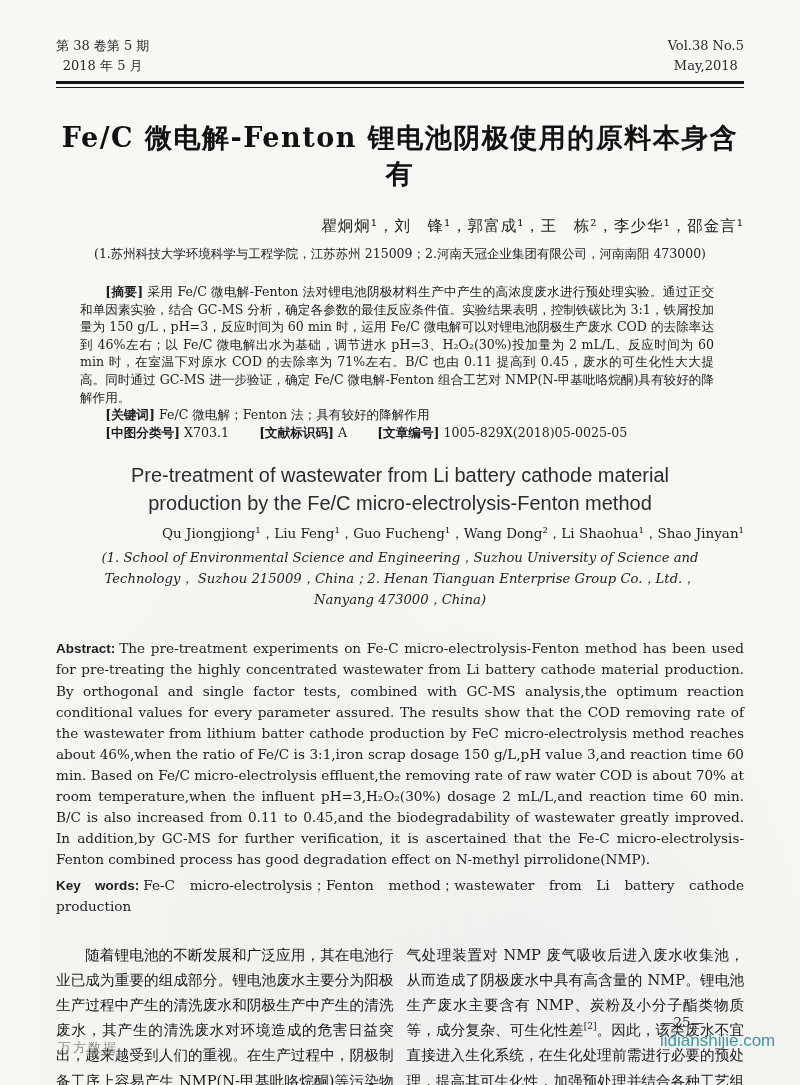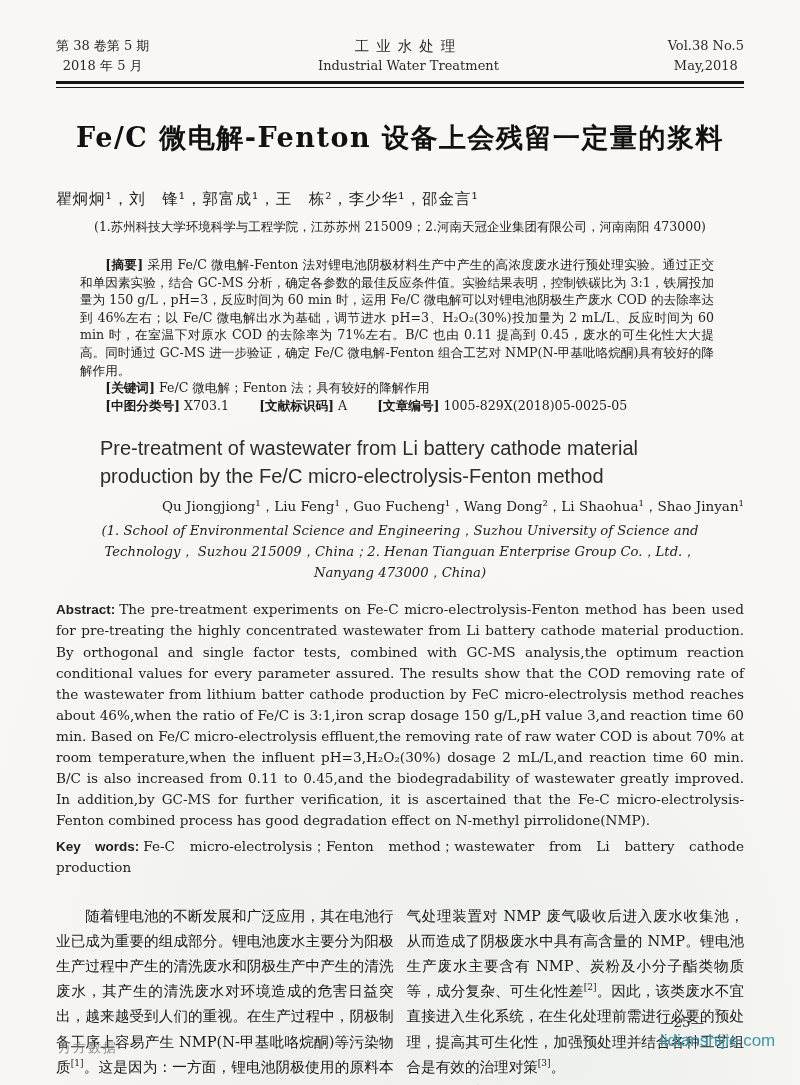--- a/index.html
+++ b/index.html
@@ -16,37 +16,37 @@
   
   .jheader { display:flex; justify-content:space-between; align-items:flex-end;
     font-size:13px; line-height:20px; color:#2a2a2a; }
   .jheader .cell { text-align:center; white-space:nowrap; }
   .jtitle-cn { font-size:14.5px; letter-spacing:7px; }
   .double-rule { margin-top:5px; height:3px; border-top:3.5px solid #161616;
     border-bottom:1.5px solid #161616; }
   
   .title-cn { margin-top:32px; text-align:center; font-size:27px; font-weight:700;
     letter-spacing:1.5px; color:#111; }
-  .authors-cn { margin-top:33px; text-align:left; font-size:15.5px; letter-spacing:1px; }
+  .authors-cn { margin-top:24px; text-align:right; font-size:15.5px; letter-spacing:1px; }
   .affil-cn { margin-top:9px; text-align:center; font-size:12.5px; color:#222; }
   
   .cn-abs { margin:20px 30px 0 24px; font-size:12.6px; line-height:17.6px;
     text-align:justify; color:#1e1e1e; }
   .cn-abs p { margin:0; text-indent:2em; }
   .blabel { font-weight:700; margin-right:4px; }
   .class-line span.pair { margin-right:26px; white-space:nowrap; }
   .class-line span.pair:last-child { margin-right:0; }
   
-  .title-en { margin:20px auto 0; max-width:600px; 
+  .title-en { margin:20px auto 0; max-width:600px; text-align:center;
     font-family:"Liberation Sans","DejaVu Sans",sans-serif; font-size:20px;
     font-weight:400; line-height:28px; color:#2c2c2c; }
   .authors-en { margin-top:8px; text-align:right; font-size:13.5px; }
   .affil-en { margin:4px auto 0; max-width:625px; text-align:center; font-size:13.2px;
     font-style:italic; line-height:21px; }
-  .en-abs { margin-top:16px; font-size:13.6px; line-height:21.1px; text-align:justify; }
+  .en-abs { margin-top:28px; font-size:13.6px; line-height:21.1px; text-align:justify; }
   .en-abs .slabel { font-family:"Liberation Sans","DejaVu Sans",sans-serif;
     font-weight:700; font-style:normal; margin-right:4px; font-size:13.5px; }
   .en-keywords { margin-top:5px; }
   
   .columns { margin-top:24px; display:flex; gap:13px; }
   .col { width:338px; font-size:14.6px; line-height:25.2px; text-align:justify;
     color:#191919; }
   .col p { margin:0; }
   .col p.indent { text-indent:2em; }
   sup { font-size:9px; line-height:0; vertical-align:super; }
@@ -63,31 +63,27 @@
 <body>
 
 <div class="page">
 
   <div class="jheader">
     <div class="cell">
       <div>第 38 卷第 5 期</div>
       <div>2018 年 5 月</div>
     </div>
     <div class="cell">
-      <div class="jtitle-cn">工业水处理</div>
-      <div>Industrial Water Treatment</div>
-    </div>
-    <div class="cell">
       <div>Vol.38 No.5</div>
       <div>May,2018</div>
     </div>
   </div>
   <div class="double-rule"></div>
 
-  <h1 class="title-cn" style="margin-bottom:0;">Fe/C 微电解-Fenton 设备上会残留一定量的浆料</h1>
+  <h1 class="title-cn" style="margin-bottom:0;">Fe/C 微电解-Fenton 锂电池阴极使用的原料本身含有</h1>
   <div class="authors-cn">瞿炯炯¹，刘　锋¹，郭富成¹，王　栋²，李少华¹，邵金言¹</div>
   <div class="affil-cn">(1.苏州科技大学环境科学与工程学院，江苏苏州 215009；2.河南天冠企业集团有限公司，河南南阳 473000)</div>
 
   <div class="cn-abs">
     <p><span class="blabel">[摘要]</span><span>采用 Fe/C 微电解-Fenton 法对锂电池阴极材料生产中产生的高浓度废水进行预处理实验。通过正交和单因素实验，结合 GC-MS 分析，确定各参数的最佳反应条件值。实验结果表明，控制铁碳比为 3:1，铁屑投加量为 150 g/L，pH=3，反应时间为 60 min 时，运用 Fe/C 微电解可以对锂电池阴极生产废水 COD 的去除率达到 46%左右；以 Fe/C 微电解出水为基础，调节进水 pH=3、H₂O₂(30%)投加量为 2 mL/L、反应时间为 60 min 时，在室温下对原水 COD 的去除率为 71%左右。B/C 也由 0.11 提高到 0.45，废水的可生化性大大提高。同时通过 GC-MS 进一步验证，确定 Fe/C 微电解-Fenton 组合工艺对 NMP(N-甲基吡咯烷酮)具有较好的降解作用。</span></p>
     <p><span class="blabel">[关键词]</span><span>Fe/C 微电解；Fenton 法；具有较好的降解作用</span></p>
     <p class="class-line">
       <span class="pair"><span class="blabel">[中图分类号]</span><span>X703.1</span></span>
       <span class="pair"><span class="blabel">[文献标识码]</span><span>A</span></span>
       <span class="pair"><span class="blabel">[文章编号]</span><span>1005-829X(2018)05-0025-05</span></span>

